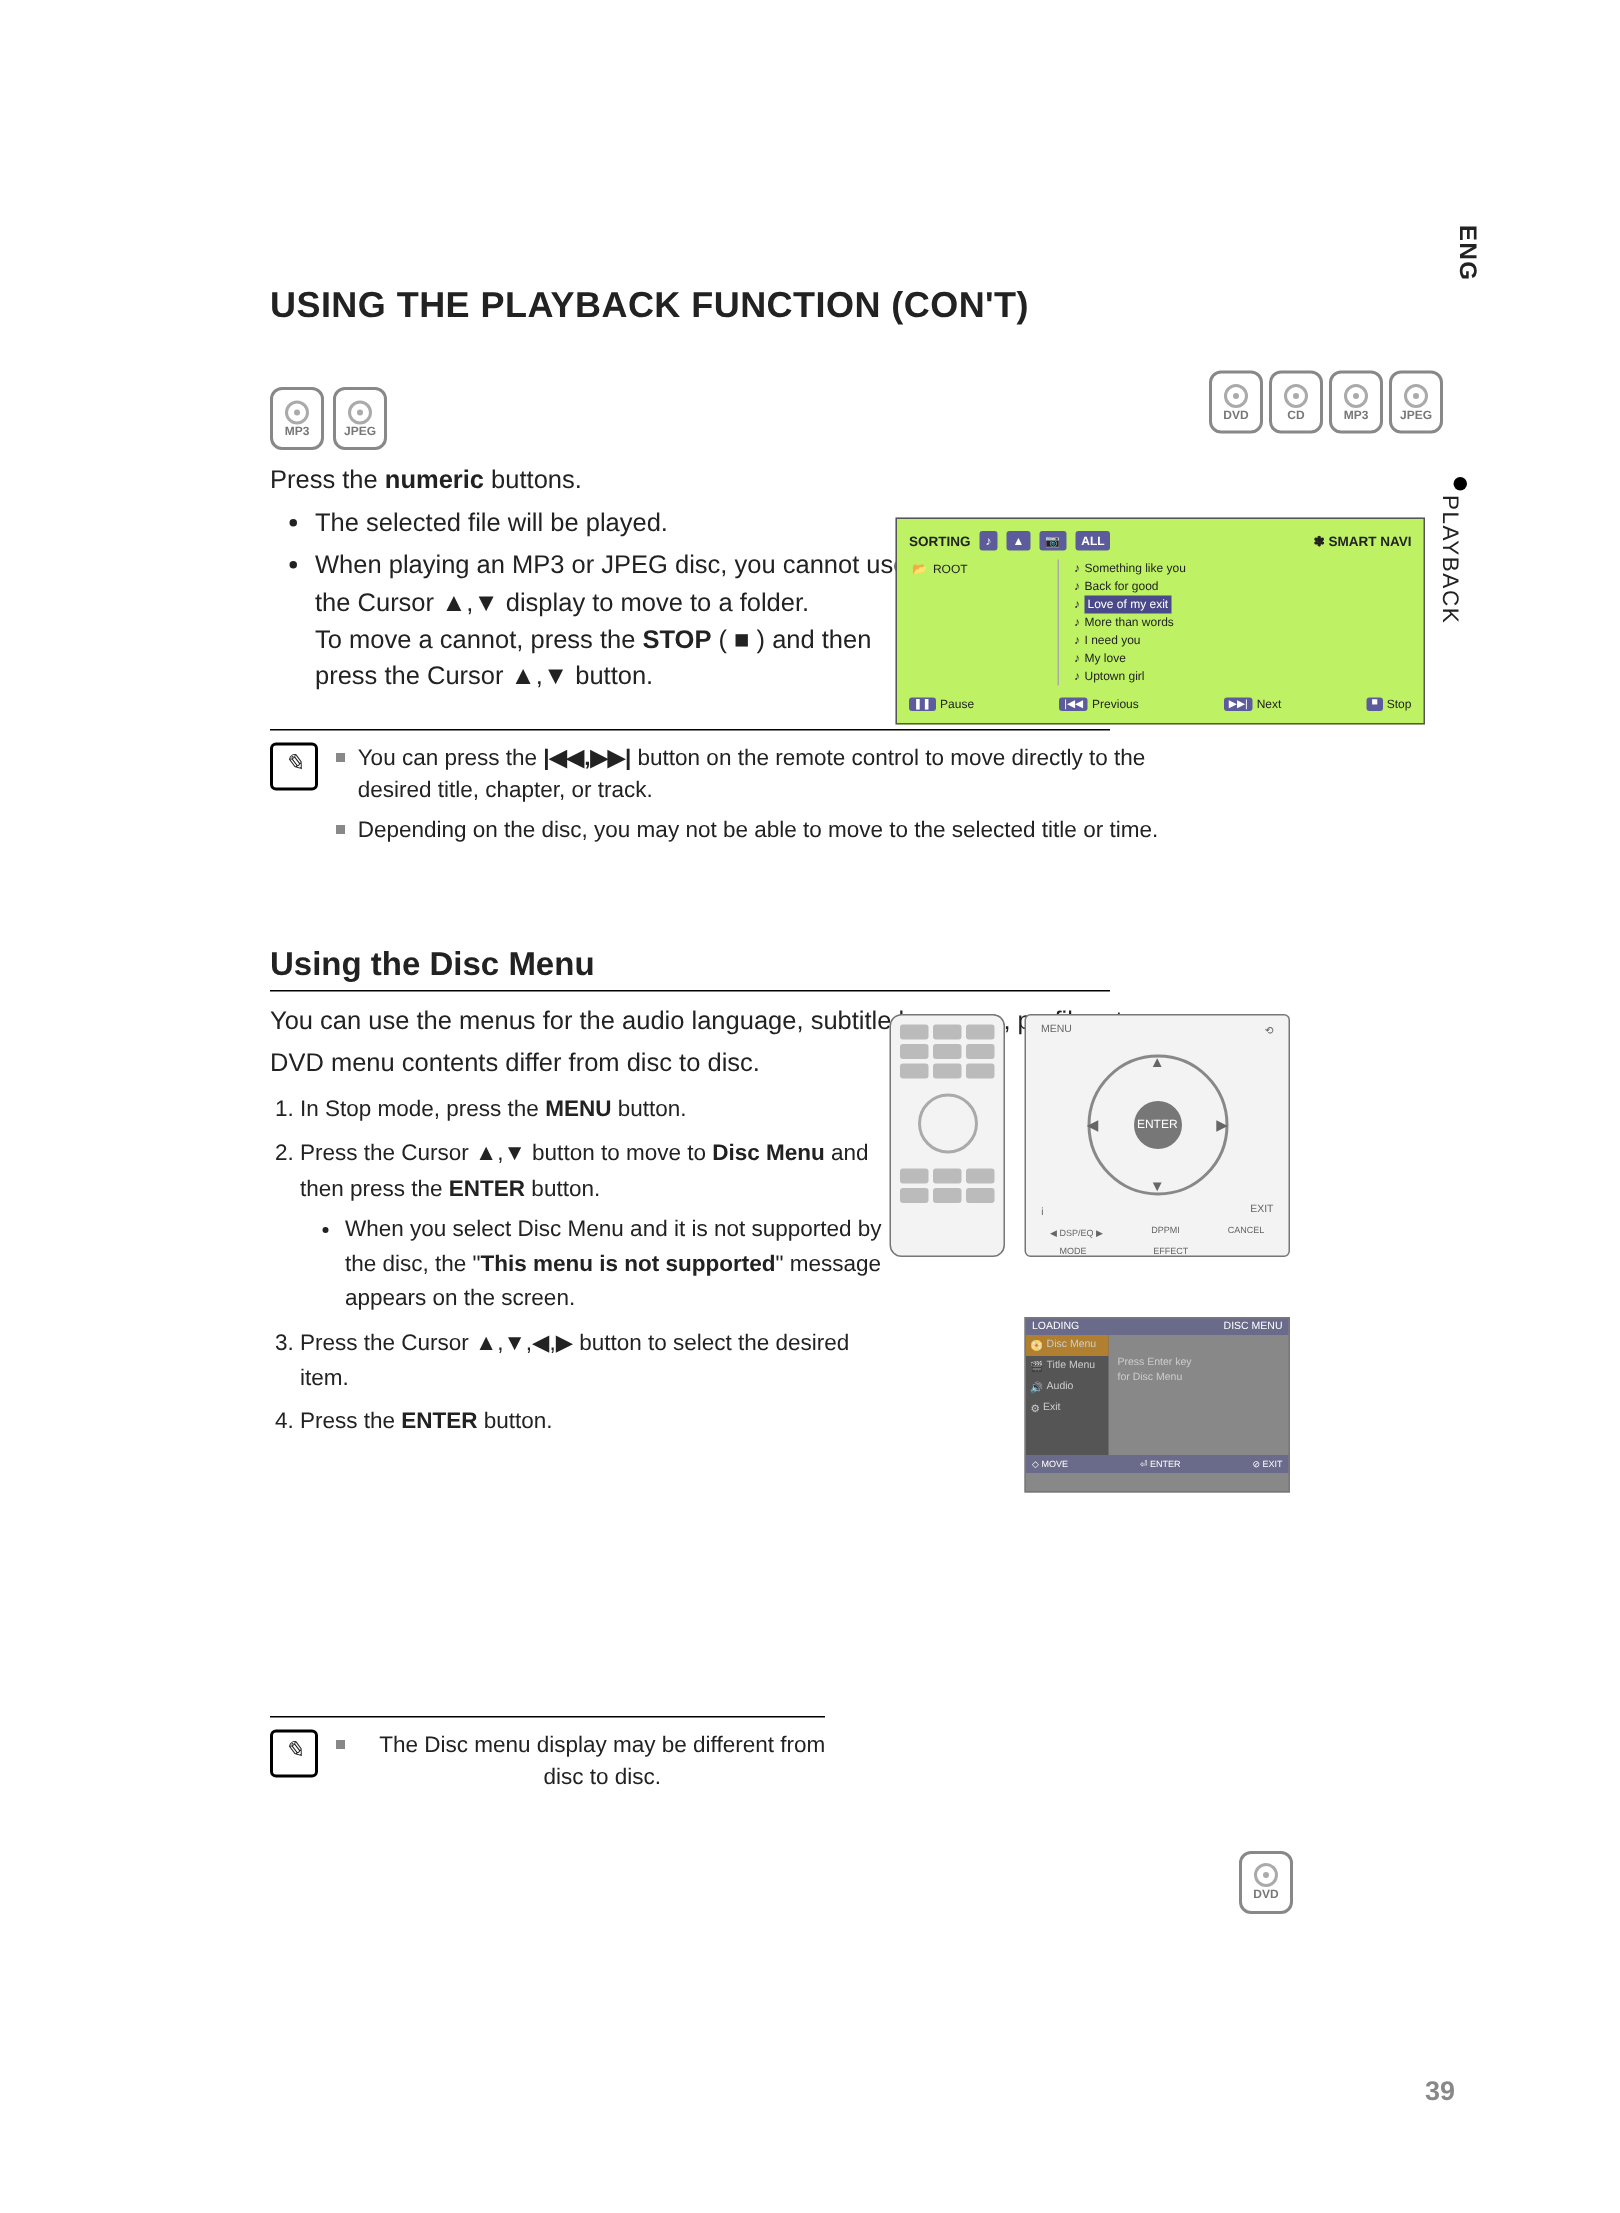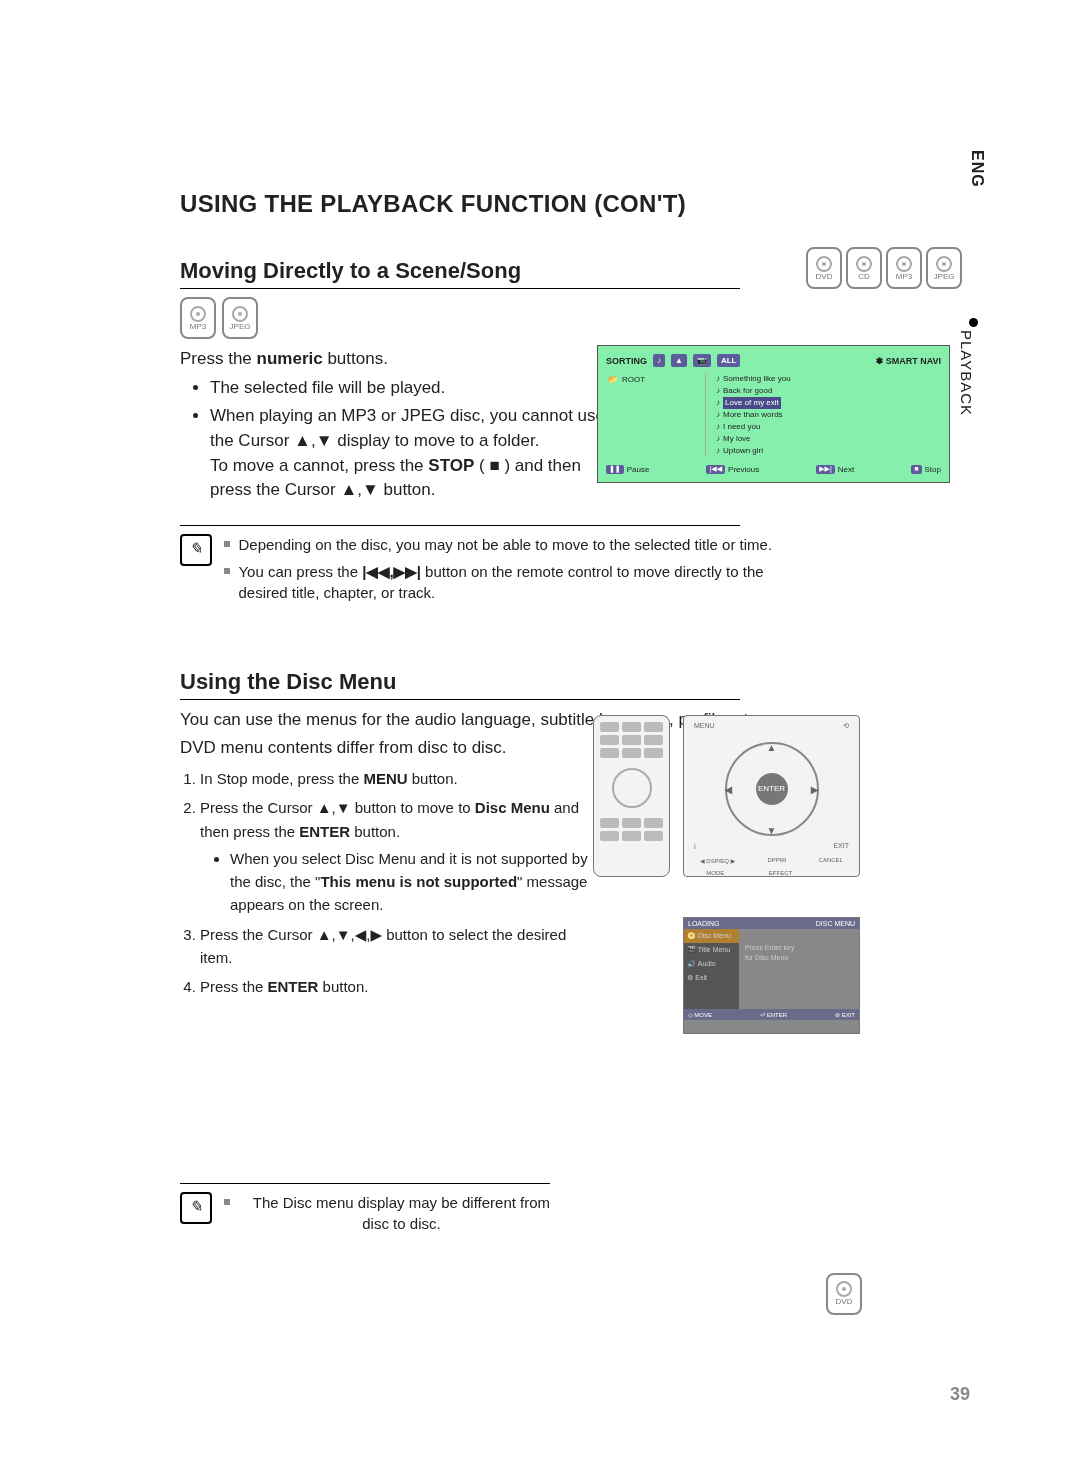--- a/index.html
+++ b/index.html
@@ -63,35 +63,36 @@
   .disc-badge {
     width: 32px; height: 38px;
     border: 2px solid #888;
     border-radius: 8px;
     display: flex;
     flex-direction: column;
     align-items: center;
     justify-content: center;
     font-size: 8px;
     color: #777;
+    font-weight: bold;
   }
   .disc-badge .dot { width:12px;height:12px;border:2px solid #aaa;border-radius:50%; }
   .disc-badge .dot::after{content:"";display:block;width:4px;height:4px;background:#aaa;border-radius:50%;margin:4px auto;}
   .intro p, .body-text, .body-text li {
     font-size: 17px;
     line-height: 1.45;
     margin: 4px 0;
   }
   ul.bullet { list-style: disc; padding-left: 30px; margin: 4px 0; }
   .sym { font-family: Arial; }
   .screenshot-box {
     position: absolute;
     width: 335px;
     border: 1px solid #555;
-    background: #86efac;
+    background: #bef264;
     font-size: 10px;
   }
   .shot1 { right: 130px; top: 345px; padding:8px; }
   .shot1-header{display:flex;align-items:center;gap:6px;font-size:9px;font-weight:bold;}
   .shot1-header .tab{background:#5c5c9c;color:#fff;padding:2px 4px;border-radius:2px;font-size:8px;}
   .shot1-body{display:flex;gap:10px;margin-top:6px;}
   .shot1-left{width:95px;font-size:8px;border-right:1px solid #aaa;padding:2px;}
   .shot1-left .root{display:flex;align-items:center;gap:4px;}
   .shot1-right{font-size:8px; line-height:1.5;}
   .shot1-right .item{display:flex;align-items:center;gap:3px;}
@@ -161,21 +162,20 @@
         <span>MP3</span>
       </div>
     <div class="disc-badge">
         <span class="dot"></span>
         <span>JPEG</span>
       </div>
   </div>
 
   <h1 class="main-title">USING THE PLAYBACK FUNCTION (CON'T)</h1>
 
-  <h2 class="section-title">Moving Directly to a Scene/Song</h2>
   <div class="disc-badges">
     <div class="disc-badge">
         <span class="dot"></span>
         <span>MP3</span>
       </div>
     <div class="disc-badge">
         <span class="dot"></span>
         <span>JPEG</span>
       </div>
   </div>
@@ -233,25 +233,25 @@
         </span>
     </div>
   </div>
 
   <div class="note-sep"></div>
   <div>
     <span class="note-icon">✎</span>
     <div class="note-body">
       <div class="item">
           <span class="sq"></span>
-          <div>Depending on the disc, you may not be able to move to the selected title or time.</div>
+          <div><span>You can press the </span><b class="sym">|◀◀,▶▶|</b><span> button on the remote control to move directly to the desired title, chapter, or track.</span></div>
         </div>
       <div class="item">
           <span class="sq"></span>
-          <div><span>You can press the </span><b class="sym">|◀◀,▶▶|</b><span> button on the remote control to move directly to the desired title, chapter, or track.</span></div>
+          <div>Depending on the disc, you may not be able to move to the selected title or time.</div>
         </div>
     </div>
   </div>
 
   <div class="section2">
     <div class="disc-badges-right badges-2">
       <div class="disc-badge">
           <span class="dot"></span>
           <span>DVD</span>
         </div>

